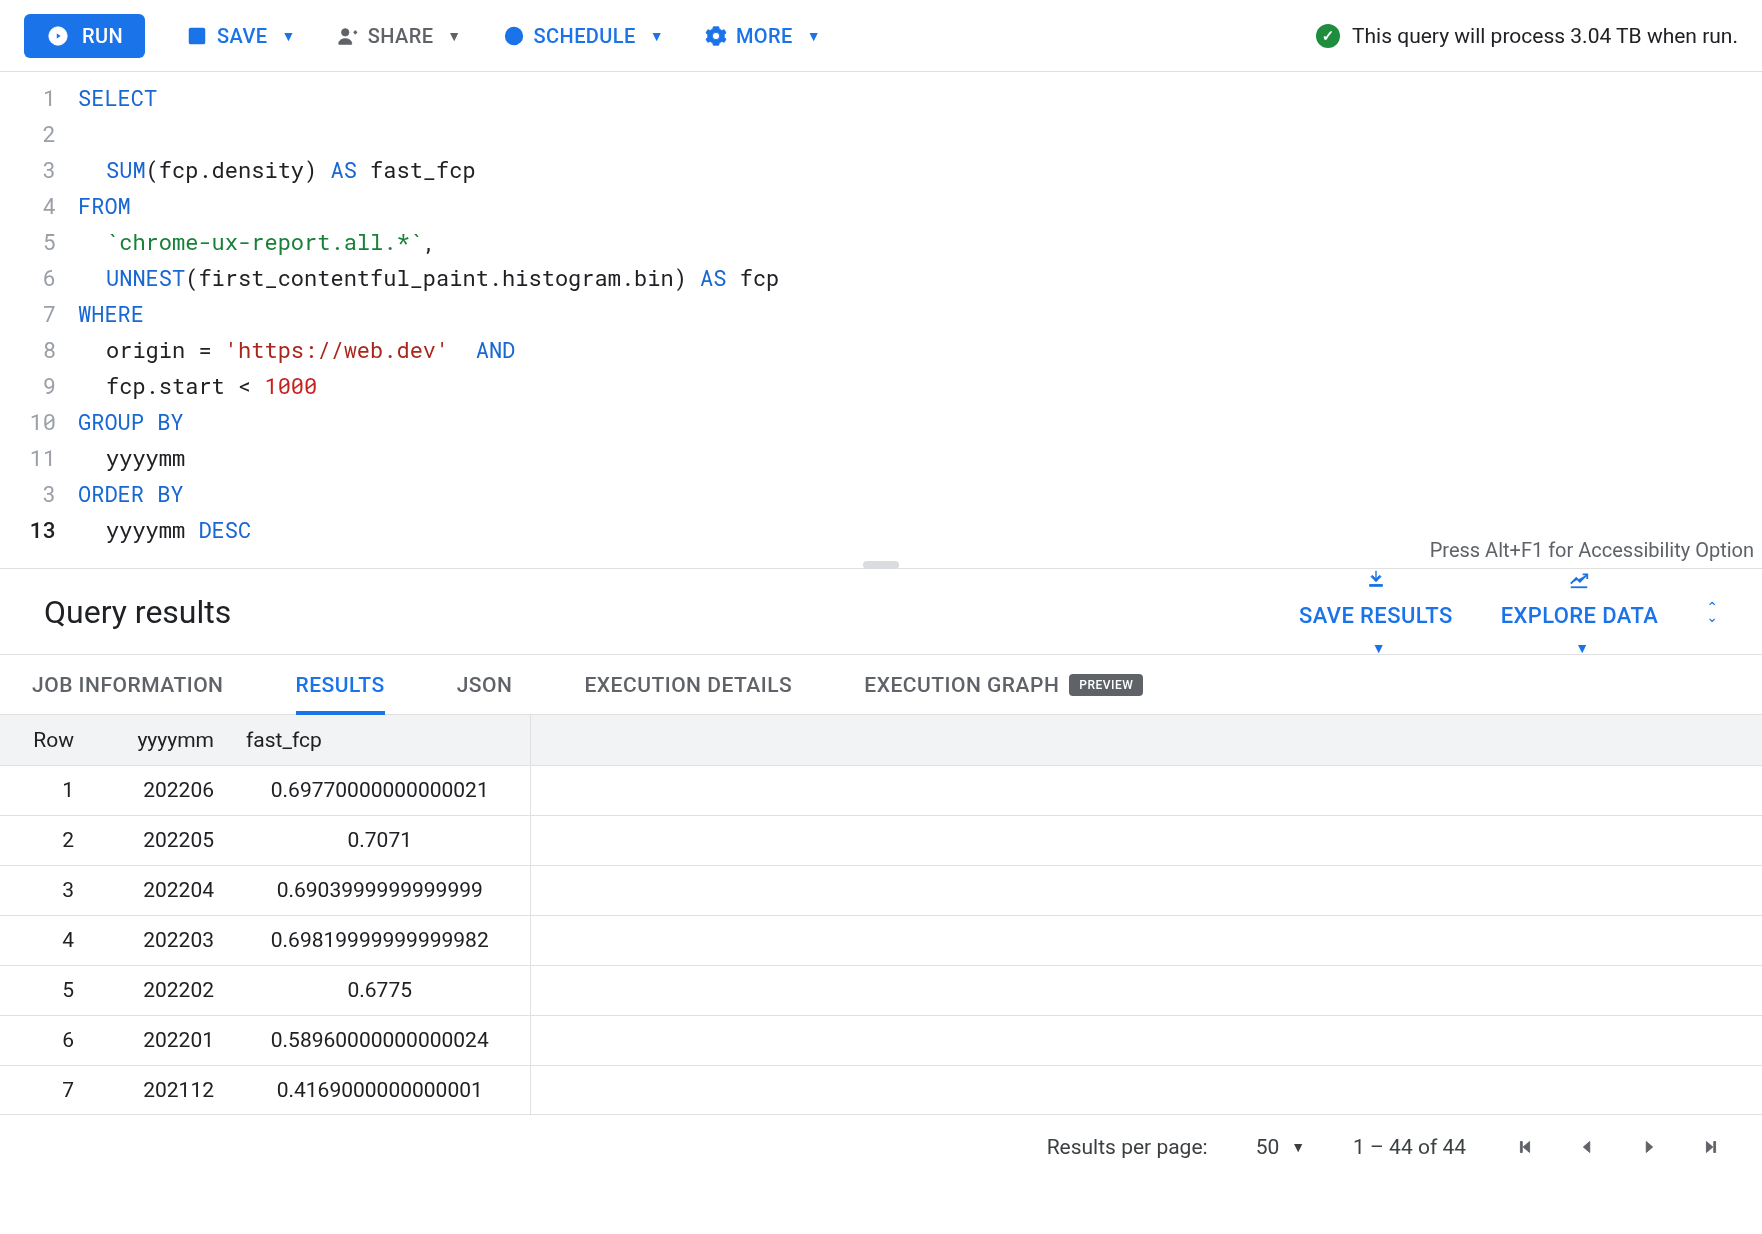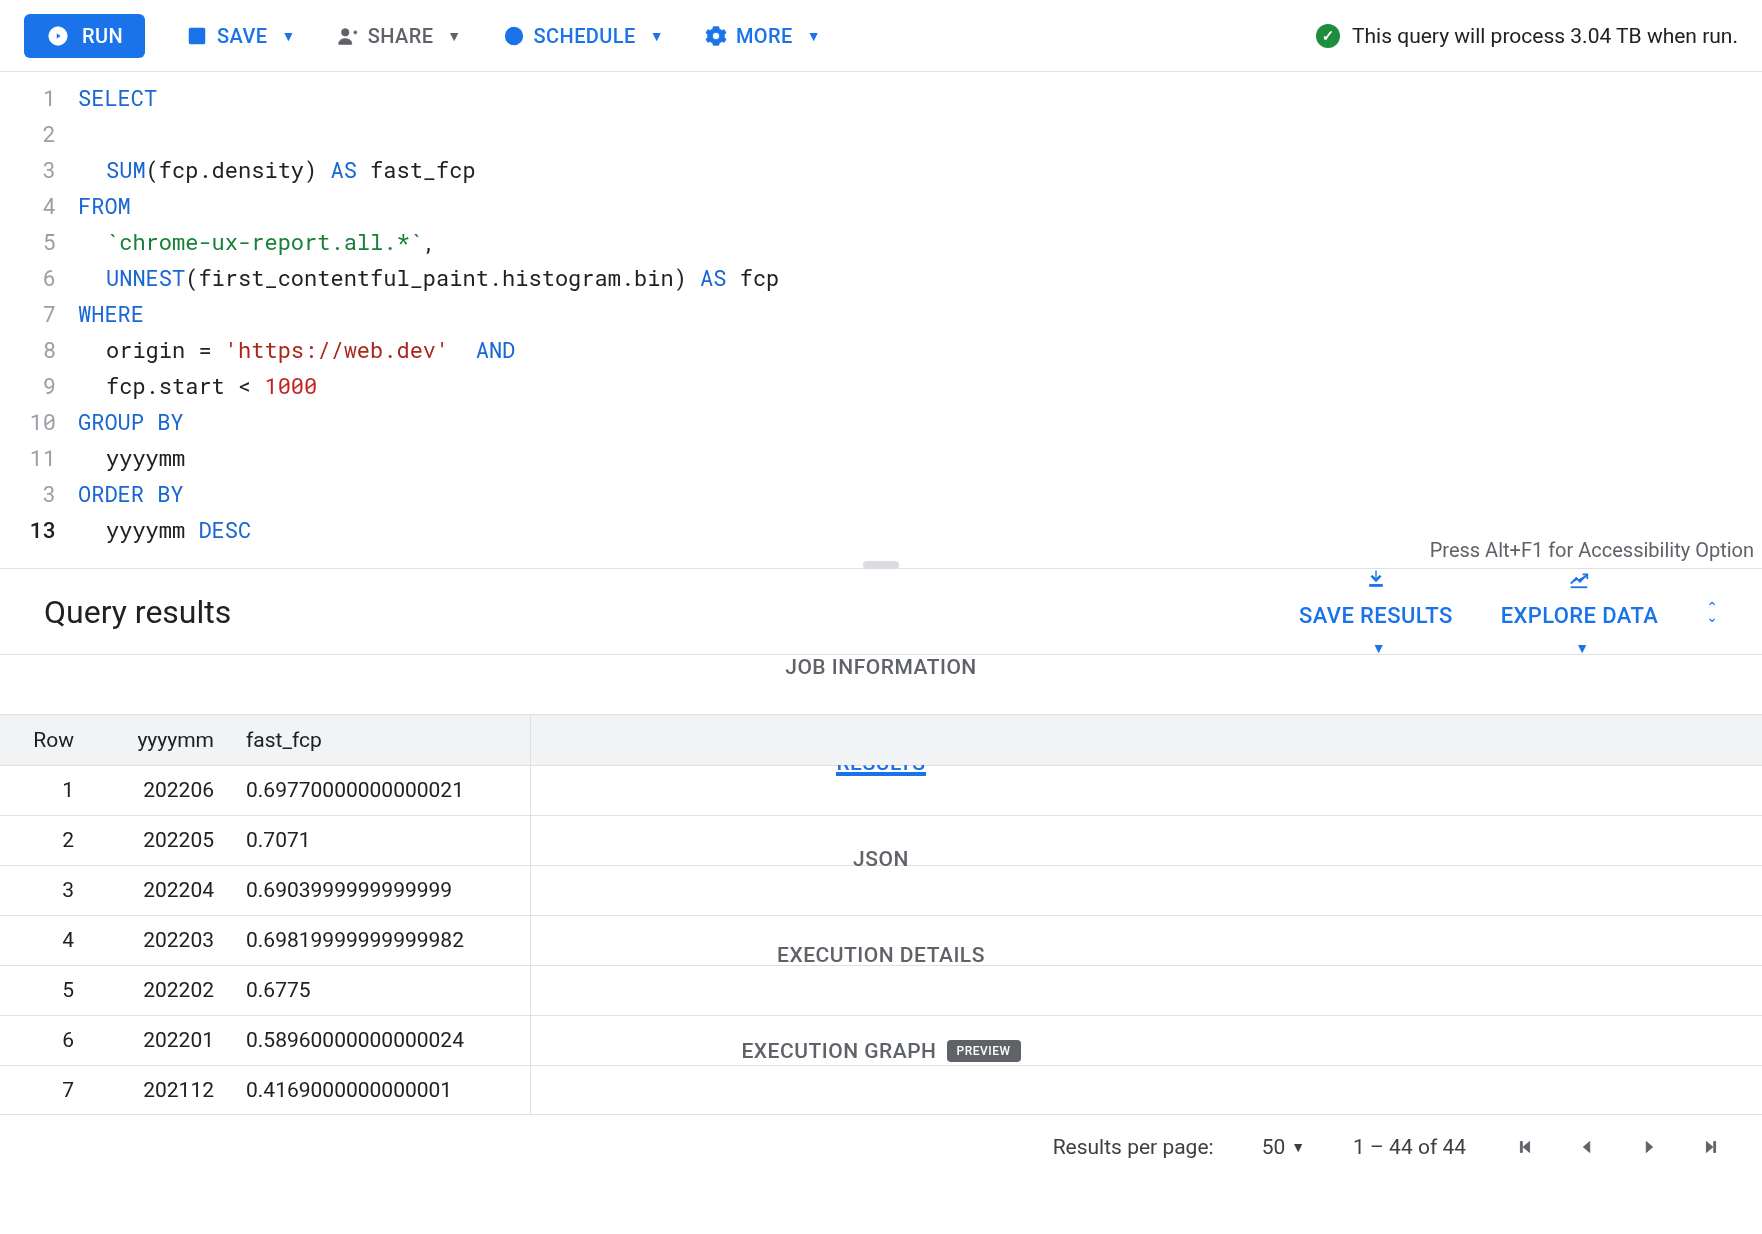--- a/index.html
+++ b/index.html
@@ -49,41 +49,41 @@
   .drag-handle{position:absolute;left:50%;bottom:-1px;transform:translateX(-50%);width:36px;height:8px;border-radius:4px;background:#dadce0;cursor:row-resize;}
 
   
   .results-hdr{display:flex;align-items:center;height:86px;padding:0 44px;border-bottom:1px solid var(--grey-border);}
   .results-title{font-size:32px;font-weight:400;color:#202124;}
   .results-hdr .tb-spacer{flex:1;}
   .res-btn{display:inline-flex;align-items:center;gap:12px;color:var(--blue);font-weight:500;font-size:22px;letter-spacing:.4px;cursor:pointer;margin-left:48px;flex-direction:column;}
   .expand-col{display:flex;flex-direction:column;margin-left:48px;color:var(--blue);cursor:pointer;font-size:14px;line-height:10px;}
 
   
-  .tabs{display:flex;align-items:center;height:60px;padding:0 32px;border-bottom:1px solid var(--grey-border);gap:72px;font-size:21px;letter-spacing:.5px;flex-direction:column;}
+  .tabs{display:flex;align-items:center;height:60px;padding:0 32px;border-bottom:1px solid var(--grey-border);gap:72px;font-size:21px;letter-spacing:.5px;}
   .tab{color:var(--grey-text);font-weight:500;cursor:pointer;position:relative;height:100%;display:flex;align-items:center;}
   .tab.active{color:var(--blue);}
   .tab.active::after{content:"";position:absolute;left:0;right:0;bottom:-1px;height:4px;background:var(--blue);}
   .preview-badge{background:var(--preview-bg);color:#fff;font-size:12px;padding:4px 10px;border-radius:4px;margin-left:10px;letter-spacing:.5px;}
 
   
   .tbl-wrap{max-height:400px;overflow:auto;border-bottom:1px solid var(--grey-border);}
   table{border-collapse:collapse;width:100%;font-size:21px;}
   thead th{background:var(--grey-bg);text-align:left;font-weight:400;color:#202124;height:50px;padding:0 16px;border-bottom:1px solid var(--grey-border);position:sticky;top:0;}
   tbody td{height:50px;padding:0 16px;border-bottom:1px solid var(--grey-border);}
   th.rownum,td.rownum{width:90px;text-align:right;color:#202124;background:#fff;}
   thead th.rownum{background:var(--grey-bg);}
   th.col-yy,td.col-yy{width:140px;text-align:right;}
-  th.col-fcp,td.col-fcp{width:300px;text-align:left;}
+  th.col-fcp,td.col-fcp{width:300px;text-align:center;}
   th.col-fcp{text-align:left;}
   th.spacer,td.spacer{border-left:1px solid var(--grey-border);}
 
   
   .pager{display:flex;align-items:center;justify-content:flex-end;height:64px;padding:0 40px;gap:48px;font-size:21px;color:#3c4043;}
-  .pager .sel{display:inline-flex;align-items:center;cursor:pointer;}
+  .pager .sel{display:inline-flex;align-items:center;gap:6px;cursor:pointer;}
   .pager .nav{display:flex;gap:40px;}
   .pager .nav span{cursor:pointer;color:#5f6368;font-size:22px;}
   .pager .nav span svg{display:block;}
 
   svg{stroke:currentColor;fill:currentColor;}
 </style>
 </head>
 <body>
 
 <div class="toolbar">

